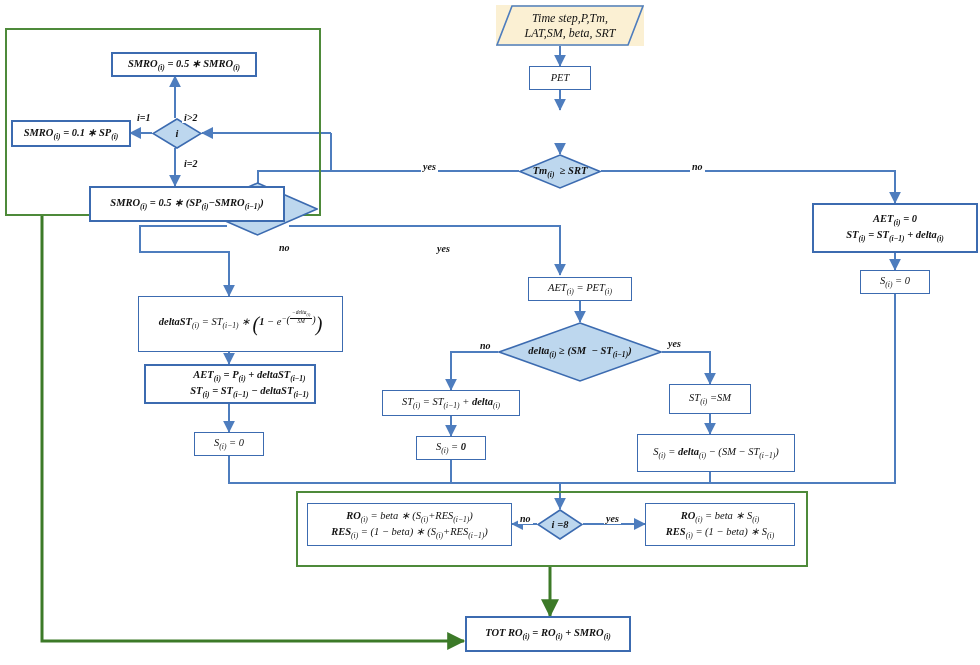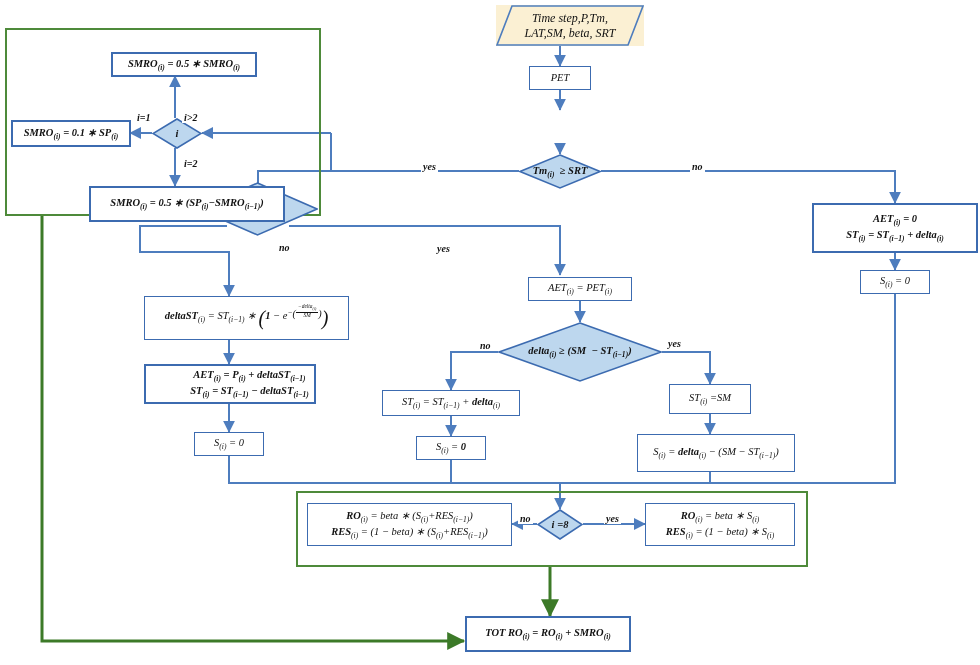--- a/index.html
+++ b/index.html
@@ -178,21 +178,21 @@
     <svg width="121" height="54" viewBox="0 0 121 54">
       <polygon points="60.5,1 120,27 60.5,53 1,27" fill="#BDD7EE" stroke="#3C6BB0" stroke-width="1.6"></polygon>
     </svg>
     <span class="dlabel">
       <i>delta</i><sub>(i)</sub> ≥ <b>0</b>
     </span>
   </div>
   <div class="elabel" style="left:277px; top:242px;">no</div>
   <div class="elabel" style="left:435px; top:243px;">yes</div>
 
-  <div class="node rect thin" style="left:144px; top:296px; width:205px; height:44px;">
+  <div class="node rect thin" style="left:138px; top:296px; width:205px; height:56px;">
     <span>
       <b><i>deltaST</i></b><sub>(i)</sub> = <i>ST</i><sub>(i−1)</sub> ∗
       <span class="bigparen">(</span><b>1</b> − <i>e</i><sup>−<span class="medparen">(</span><span class="frac"><span class="num">−delta<sub>(i)</sub></span><span class="den">SM</span></span><span class="medparen">)</span></sup><span class="bigparen">)</span>
     </span>
   </div>
 
   <div class="node rect" style="left:144px; top:364px; width:172px; height:40px; flex-direction:column;padding-left:39px;">
     <span>
       <i>AET</i><sub>(i)</sub> = <i>P</i><sub>(i)</sub> + <i>deltaST</i><sub>(i−1)</sub>
     </span>

